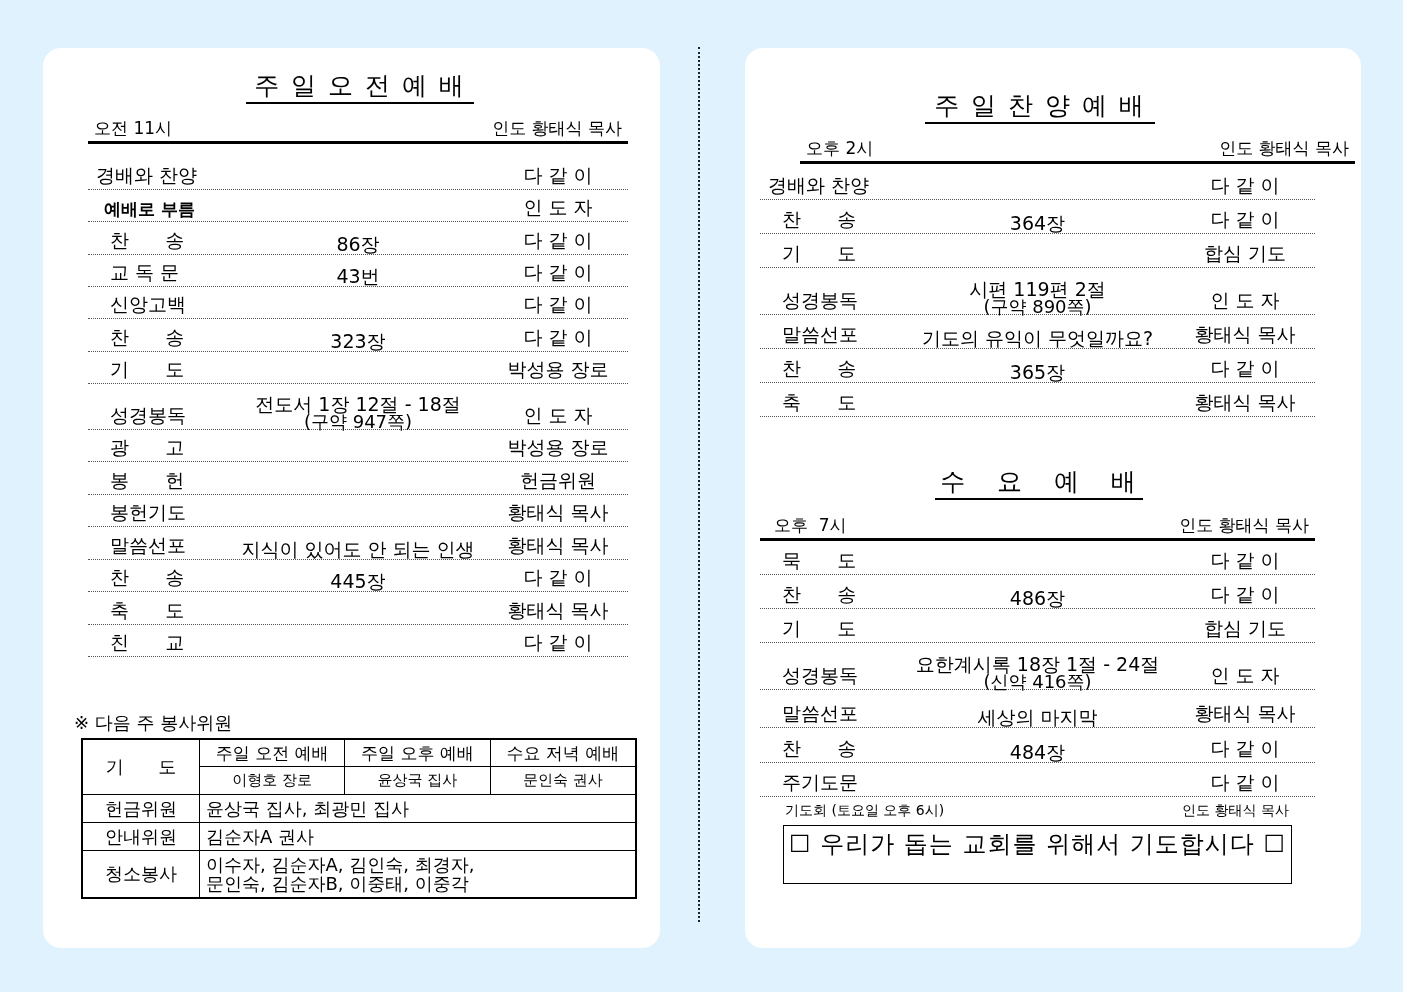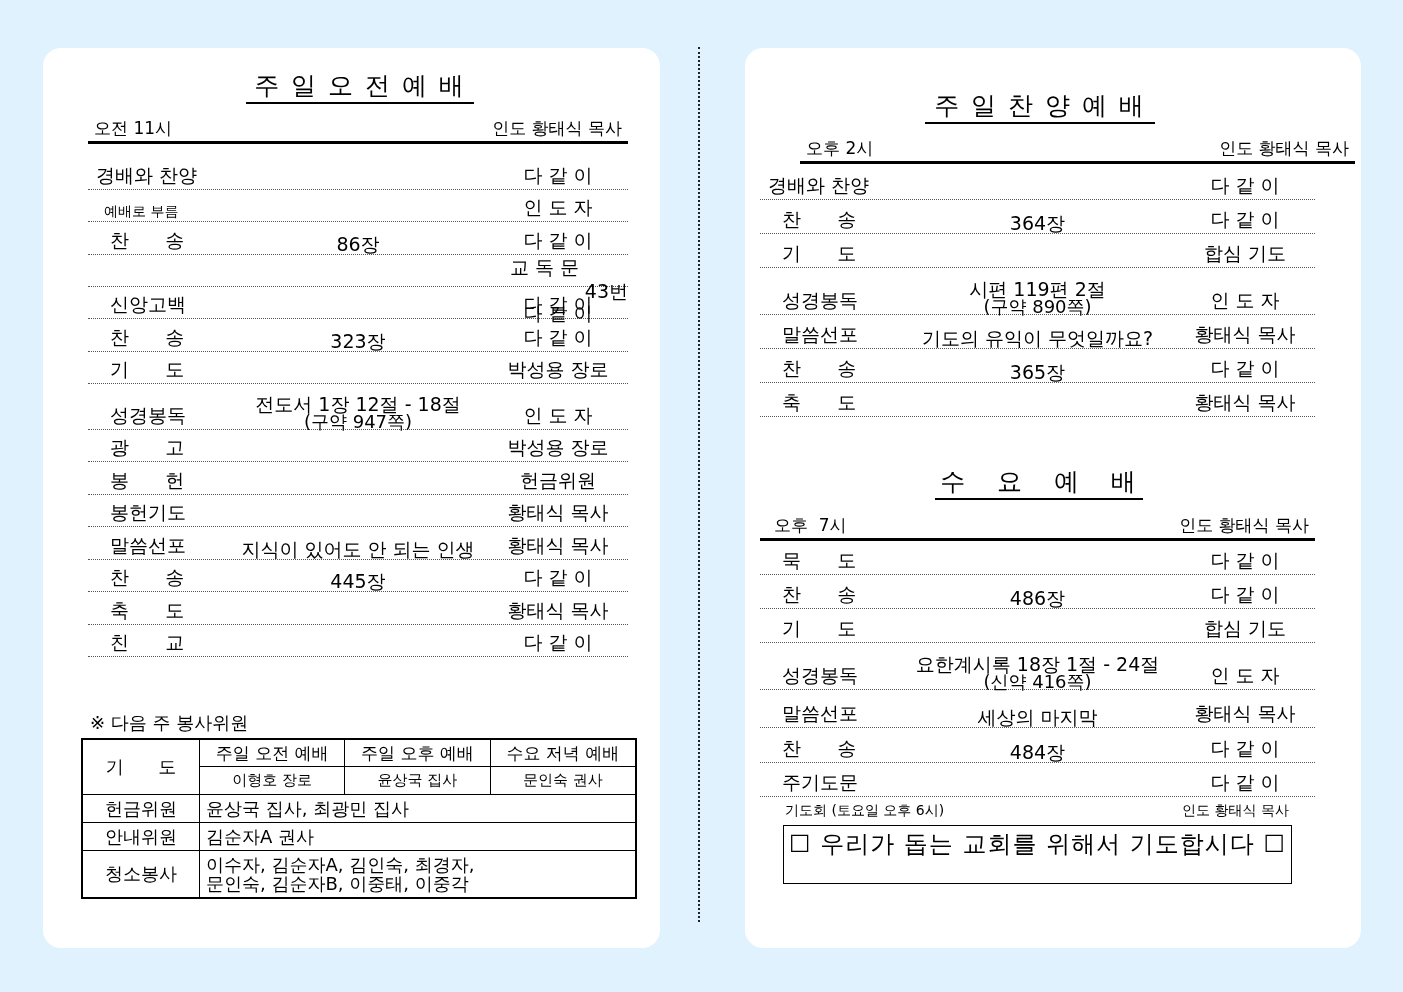--- a/index.html
+++ b/index.html
@@ -14,21 +14,21 @@
          border-bottom:2px solid #000;line-height:32px;padding:0 2px;}
   .hdr{position:absolute;display:flex;justify-content:space-between;font-size:17px;
        border-bottom:3px solid #000;padding:0 6px 1px 6px;box-sizing:border-box;line-height:24px;}
   .tbl{position:absolute;}
   .row{display:flex;align-items:flex-end;border-bottom:1px dotted #555;box-sizing:border-box;font-size:19px;}
   .c1{width:140px;padding-left:22px;box-sizing:border-box;white-space:pre;}
   .c2{flex:1;text-align:center;line-height:20px;}
   .c2 .sub{display:block;font-size:18px;line-height:15px;}
   .c3{width:140px;text-align:center;white-space:pre;}
   .c1.first{padding-left:8px;}
-  .c1.small{font-size:14px;padding-left:16px;}
+  .c1.small{font-size:17px;padding-left:16px;font-weight:bold;}
 
   .note{position:absolute;font-size:18px;}
   table.svc{position:absolute;border-collapse:collapse;border:2px solid #000;font-size:18px;}
   table.svc td{border:1px solid #000;padding:0 6px;height:27px;}
   table.svc td.lbl{text-align:center;width:104px;}
   table.svc td.h{font-size:17px;text-align:center;height:26px;padding:0 4px;}
   table.svc td.n{text-align:center;font-size:15px;}
 
   .prayer-meta{position:absolute;display:flex;justify-content:space-between;font-size:14px;}
   .prayer-box{position:absolute;border:1.5px solid #000;font-size:24px;text-align:center;box-sizing:border-box;padding-top:2px;letter-spacing:1px;}
@@ -54,21 +54,21 @@
     <div class="row" style="height: 32px;">
       <div class="c1 small">예배로 부름</div>
       <div class="c2"><span></span></div>
       <div class="c3">인 도 자</div>
     </div>
     <div class="row" style="height: 33px;">
       <div class="c1">찬      송</div>
       <div class="c2"><span>86장</span></div>
       <div class="c3">다 같 이</div>
     </div>
-    <div class="row" style="height: 32px; flex-direction: column;">
+    <div class="row" style="height: 32px;">
       <div class="c1">교 독 문</div>
       <div class="c2"><span>43번</span></div>
       <div class="c3">다 같 이</div>
     </div>
     <div class="row" style="height: 32px;">
       <div class="c1">신앙고백</div>
       <div class="c2"><span></span></div>
       <div class="c3">다 같 이</div>
     </div>
     <div class="row" style="height: 33px;">
@@ -116,21 +116,21 @@
       <div class="c2"><span></span></div>
       <div class="c3">황태식 목사</div>
     </div>
     <div class="row" style="height: 32px;">
       <div class="c1">친      교</div>
       <div class="c2"><span></span></div>
       <div class="c3">다 같 이</div>
     </div>
   </div>
 
-<div class="note" style="left:90px;top:711px;text-align:center;">※ 다음 주 봉사위원</div>
+<div class="note" style="left:74px;top:711px;text-align:center;">※ 다음 주 봉사위원</div>
 <table class="svc" style="left:81px;top:738px;width:556px;">
   <tbody>
       <tr>
     <td class="lbl" rowspan="2" style="white-space:pre;">기      도</td>
     <td class="h">주일 오전 예배</td>
     <td class="h">주일 오후 예배</td>
     <td class="h">수요 저녁 예배</td>
   </tr>
   <tr>
     <td class="n">이형호 장로</td>

